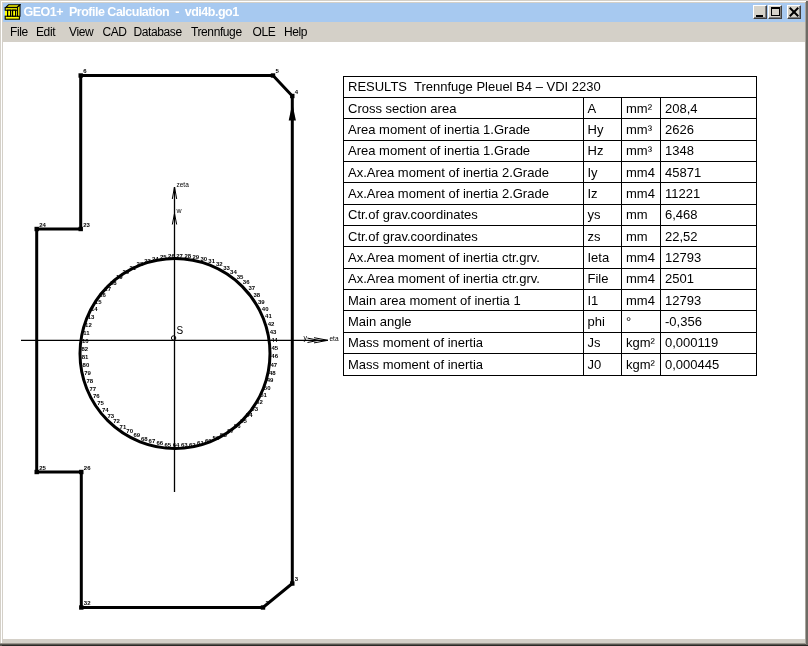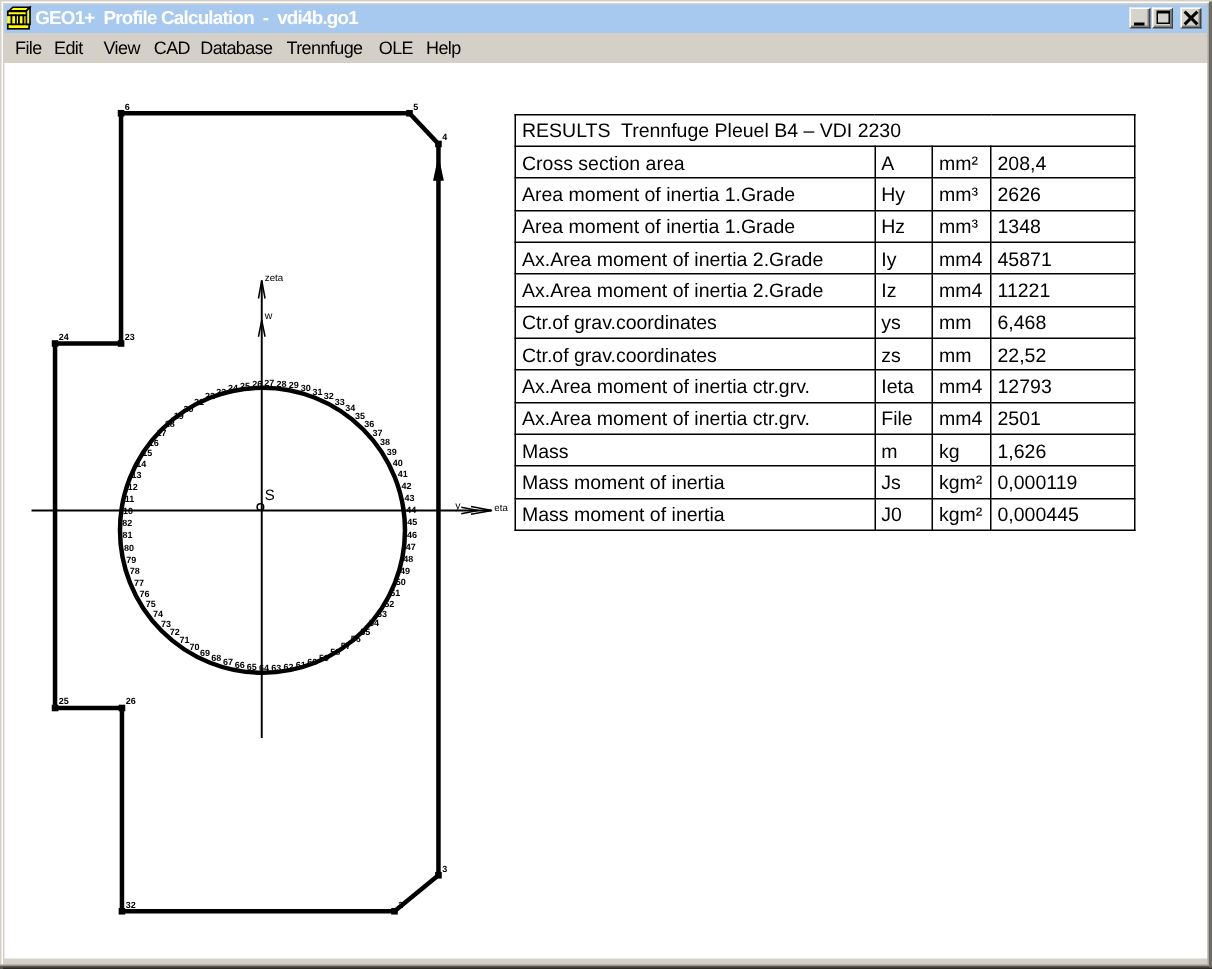--- a/index.html
+++ b/index.html
@@ -238,24 +238,30 @@
         <td>mm4</td>
         <td>12793</td>
       </tr>
       <tr>
         <td>Ax.Area moment of inertia ctr.grv.</td>
         <td>File</td>
         <td>mm4</td>
         <td>2501</td>
       </tr>
       <tr>
-        <td>Mass</td>
-        <td>m</td>
-        <td>kg</td>
-        <td>1,626</td>
+        <td>Main area moment of inertia 1</td>
+        <td>I1</td>
+        <td>mm4</td>
+        <td>12793</td>
+      </tr>
+      <tr>
+        <td>Main angle</td>
+        <td>phi</td>
+        <td>°</td>
+        <td>-0,356</td>
       </tr>
       <tr>
         <td>Mass moment of inertia</td>
         <td>Js</td>
         <td>kgm²</td>
         <td>0,000119</td>
       </tr>
       <tr>
         <td>Mass moment of inertia</td>
         <td>J0</td>

